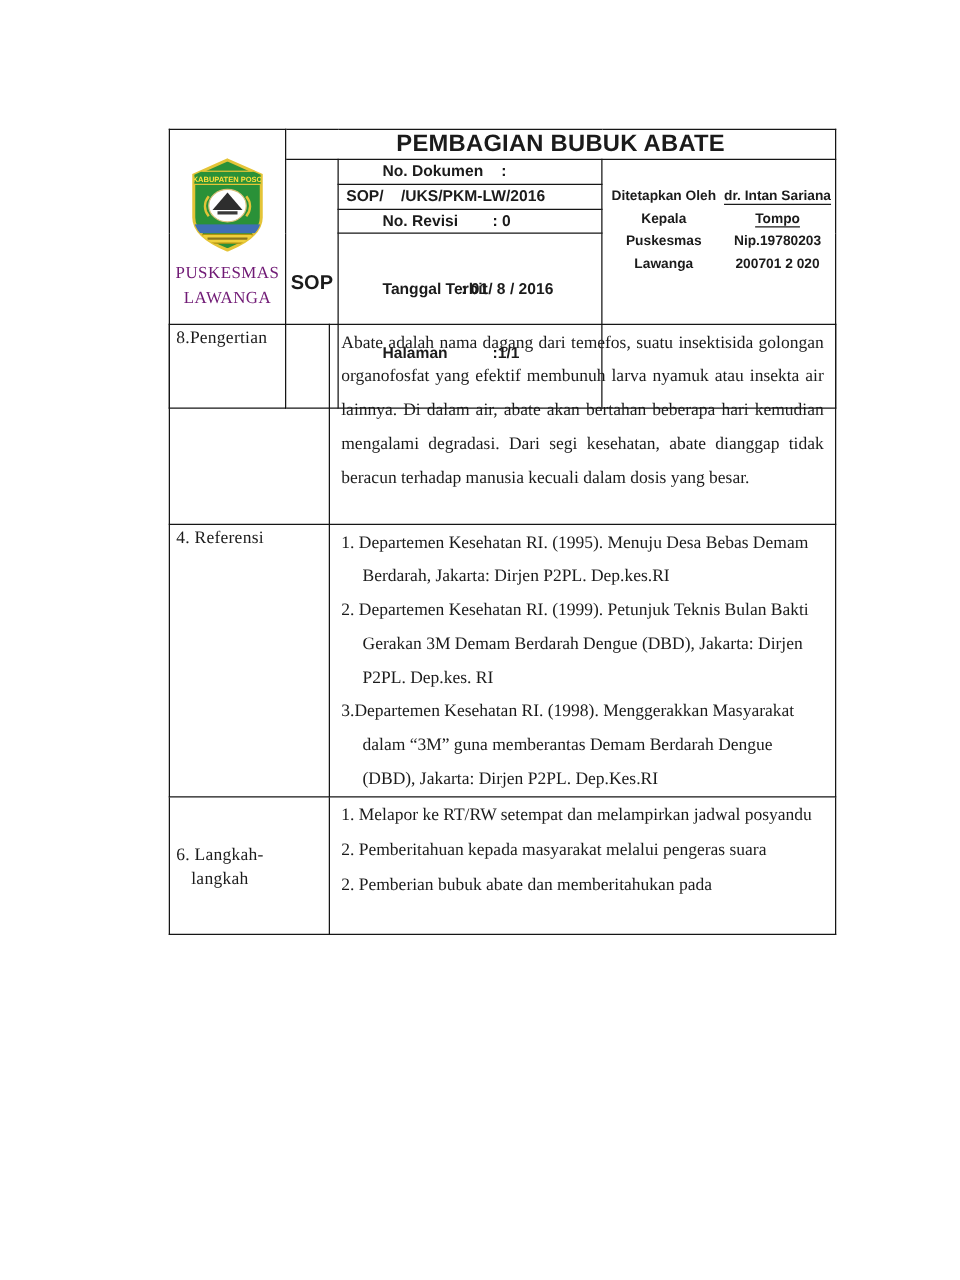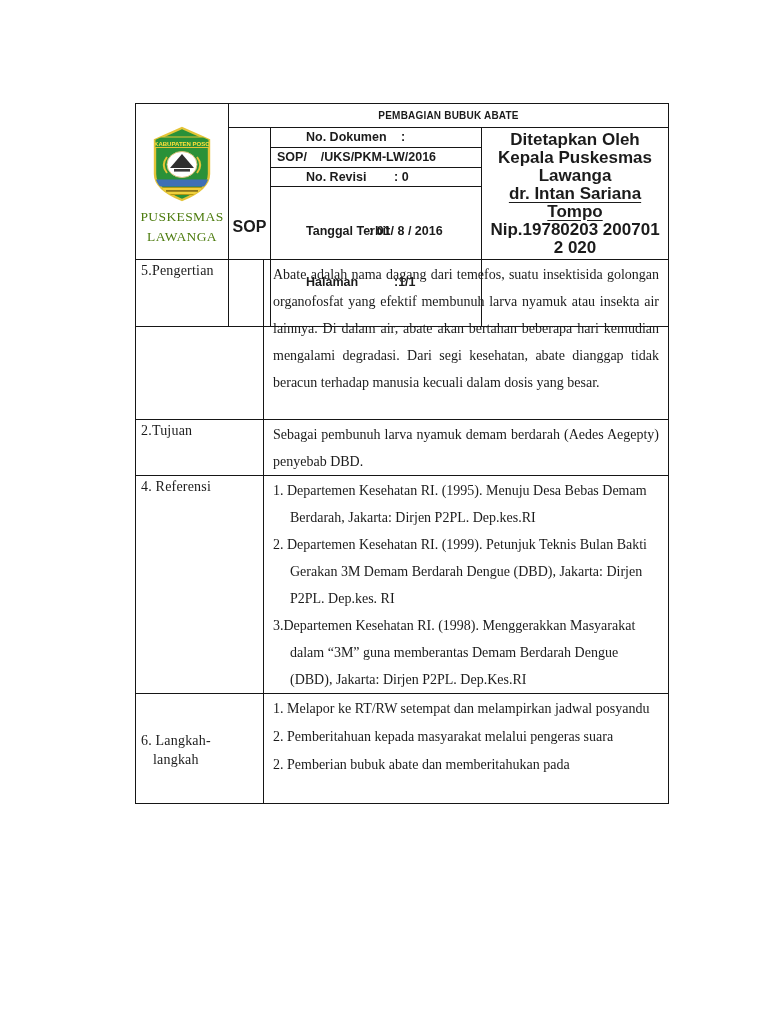--- a/index.html
+++ b/index.html
@@ -18,28 +18,28 @@
 
   
   .hdr {
     position: absolute; left: 135px; top: 103px;
     width: 533px; height: 141px;
   }
 
   .hdr .title-cell {
     text-align: center; vertical-align: middle;
     font-family: "Liberation Sans", sans-serif;
-    font-weight: bold; font-size: 10px;
+    font-weight: bold; font-size: 19px;
     height: 24px; letter-spacing: 0.2px;
   }
   .hdr .logo-cell { text-align: center; vertical-align: top; }
   .logo-wrap { margin-top: 22px; }
   .org-name {
     font-size: 13.5px; line-height: 18px; letter-spacing: 0.4px;
-    color: #4d7c0f; margin-top: 2px;
+    color: #701a75; margin-top: 2px;
   }
   .hdr .sop-cell {
     text-align: center; vertical-align: middle;
     font-family: "Liberation Sans", sans-serif;
     font-weight: bold; font-size: 16px;
   }
   .doc-row {
     font-family: "Liberation Sans", sans-serif;
     font-weight: bold; font-size: 12.5px;
     padding: 2px 5px 1px 6px; white-space: pre;
@@ -47,24 +47,24 @@
   .doc-row .k { display: inline-block; padding-left: 29px; }
   .k-dok { width: 124px; }
   .k-rev { width: 117px; }
   .k-tgl { width: 92px; }
   .k-hal { width: 117px; }
   .rowh1 { height: 20px; } .rowh2 { height: 20px; margin-top: 34px; } .rowh3 { height: 19px; }
   .doc-last { line-height: 17px; }
 
   .approval-cell { vertical-align: top; }
   .approval-inner {
-    height: 110px; display: flex; flex-direction: column;
-    justify-content: space-between; align-items: center;
-    font-family: "Liberation Sans", sans-serif;
-    font-weight: bold; font-size: 17px; text-align: center;
+    height: 110px; display: flex; flex-direction: row;
+    justify-content: flex-end; align-items: center;
+    font-family: "Liberation Sans", sans-serif;
+    font-weight: bold; font-size: 11px; text-align: center;
     padding: 3px 2px 2px;
   }
   .approval-head { line-height: 18px; }
   .approval-sign { line-height: 18px; }
   .signer-name { text-decoration: underline; text-underline-offset: 3px; }
 
   
   .main {
     position: absolute; left: 135px; top: 259px;
     width: 533px;
@@ -170,32 +170,26 @@
     </table>
 
   <table class="main">
     <colgroup>
         <col style="width:128px">
         <col style="width:405px">
       </colgroup>
 
     <tbody>
         <tr class="r-pengertian">
-      <td class="lbl">5.Pengertian</td>
+      <td class="lbl">8.Pengertian</td>
       <td class="cnt">
             <div class="jtext">Abate adalah nama dagang dari temefos, suatu insektisida golongan organofosfat yang efektif membunuh larva nyamuk atau insekta air lainnya. Di dalam air, abate akan bertahan beberapa hari kemudian mengalami degradasi. Dari segi kesehatan, abate dianggap tidak beracun terhadap manusia kecuali dalam dosis yang besar.</div>
           </td>
     </tr>
 
-    <tr class="r-tujuan">
-      <td class="lbl">2.Tujuan</td>
-      <td class="cnt">
-            <div class="jtext">Sebagai pembunuh larva nyamuk demam berdarah (Aedes Aegepty) penyebab DBD.</div>
-          </td>
-    </tr>
 
 
     <tr class="r-referensi">
       <td class="lbl">4. Referensi</td>
       <td class="cnt">
         <div class="ref-item">1. Departemen Kesehatan RI. (1995). Menuju Desa Bebas Demam Berdarah, Jakarta: Dirjen P2PL. Dep.kes.RI</div>
         <div class="ref-item">2. Departemen Kesehatan RI. (1999). Petunjuk Teknis Bulan Bakti Gerakan 3M Demam Berdarah Dengue (DBD), Jakarta: Dirjen P2PL. Dep.kes. RI</div>
         <div class="ref-item">3.Departemen Kesehatan RI. (1998). Menggerakkan Masyarakat dalam “3M” guna memberantas Demam Berdarah Dengue (DBD), Jakarta: Dirjen P2PL. Dep.Kes.RI</div>
       </td>
     </tr>

